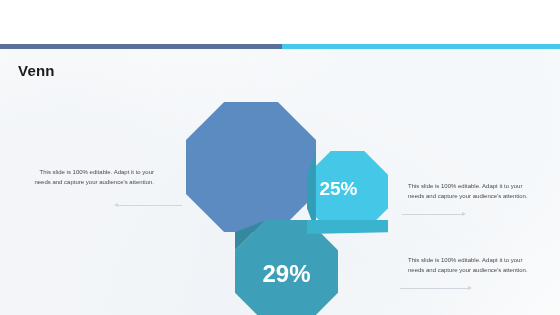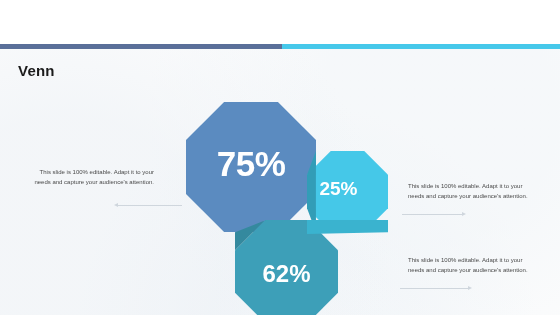--- a/index.html
+++ b/index.html
@@ -203,23 +203,22 @@
 
   <div class="venn-stage">
 
     <div class="oct oct-primary"></div>
     <div class="oct oct-secondary"></div>
     <div class="overlap overlap-a"></div>
     <div class="oct oct-tertiary"></div>
     <div class="overlap overlap-b"></div>
     <div class="overlap overlap-c"></div>
 
-    <div class="oct-label label-primary">75%</div>
     <div class="oct-label label-secondary">25%</div>
-    <div class="oct-label label-tertiary">62%</div>
+    <div class="oct-label label-tertiary">29%</div>
   </div>
 
   <div class="callout callout-left">This slide is 100% editable. Adapt it to your needs and capture your audience's attention.</div>
   <div class="connector conn-left"></div>
   <div class="arrow arrow-left"></div>
 
   <div class="callout callout-right-top">This slide is 100% editable. Adapt it to your needs and capture your audience's attention.</div>
   <div class="connector conn-rt"></div>
   <div class="arrow arrow-rt"></div>
 

